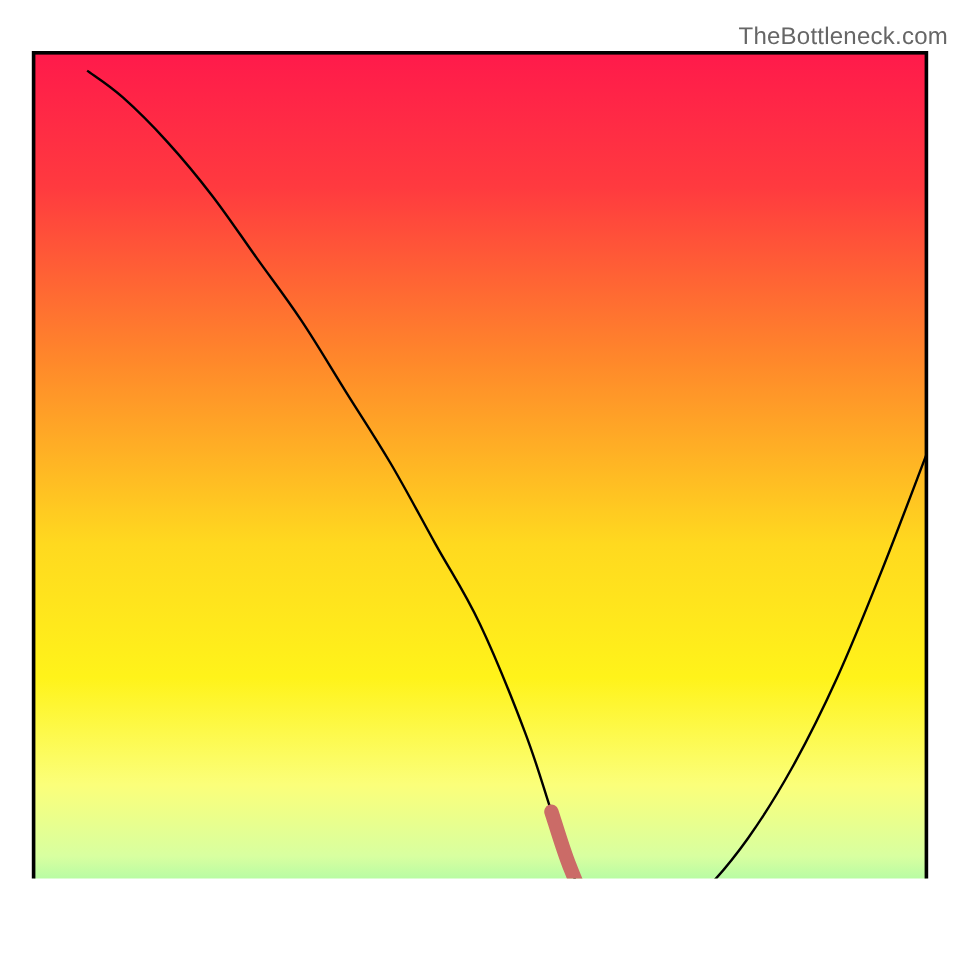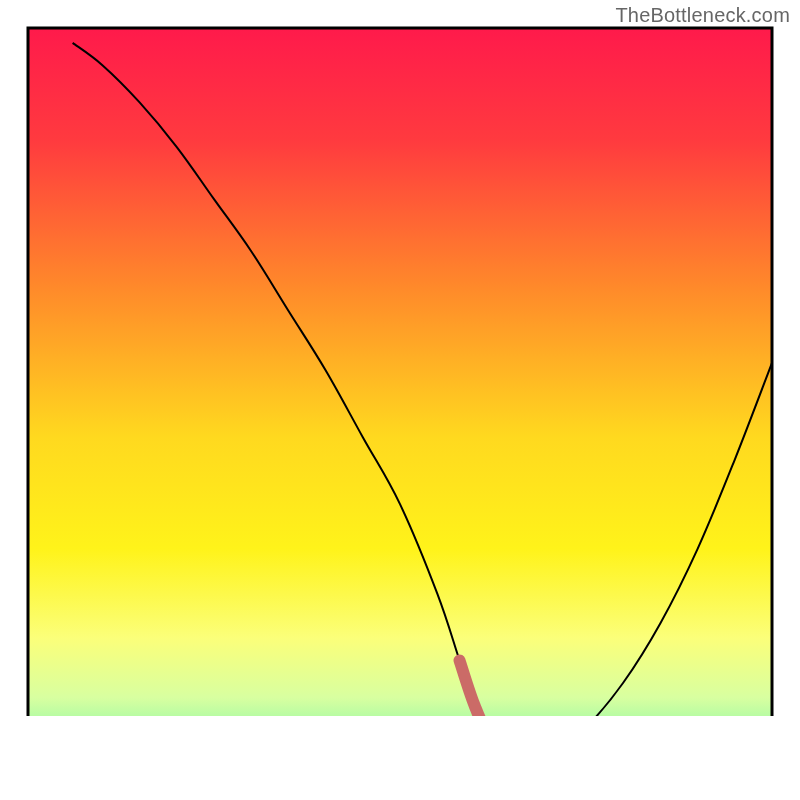--- a/index.html
+++ b/index.html
@@ -5,20 +5,21 @@
   body {
     margin: 0;
     padding: 0;
     background: #fff;
     font-family: Arial, Helvetica, sans-serif;
   }
   .chart-container {
     position: relative;
     width: 800px;
     height: 716px;
+    margin-top: 16px;
   }
   .attribution {
     position: absolute;
     top: 4px;
     right: 10px;
     font-size: 20px;
     color: #666;
     font-weight: normal;
     letter-spacing: 0.2px;
   }

